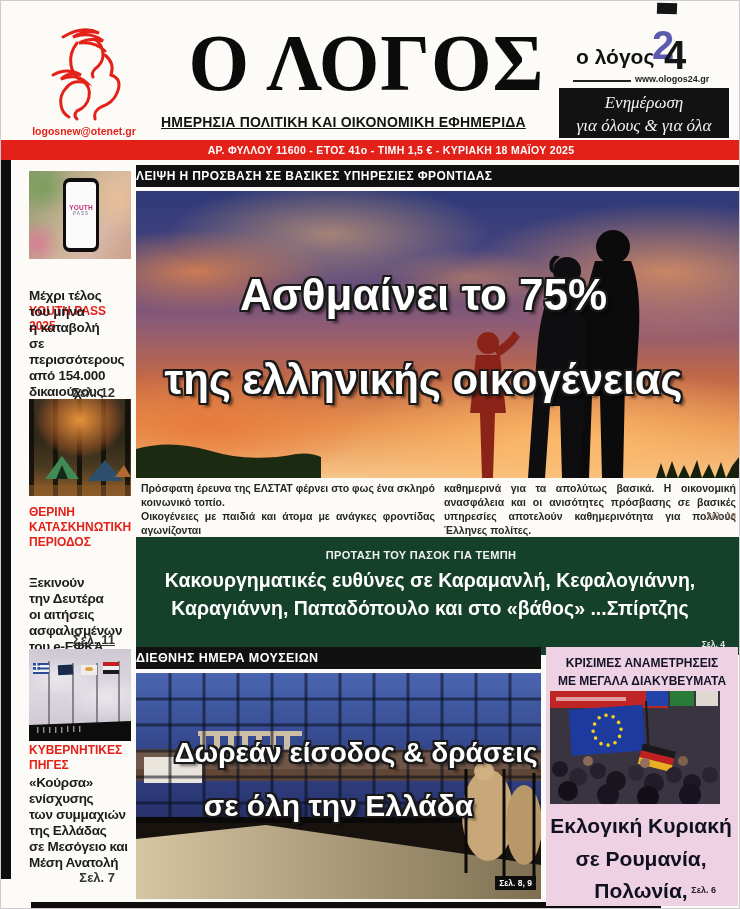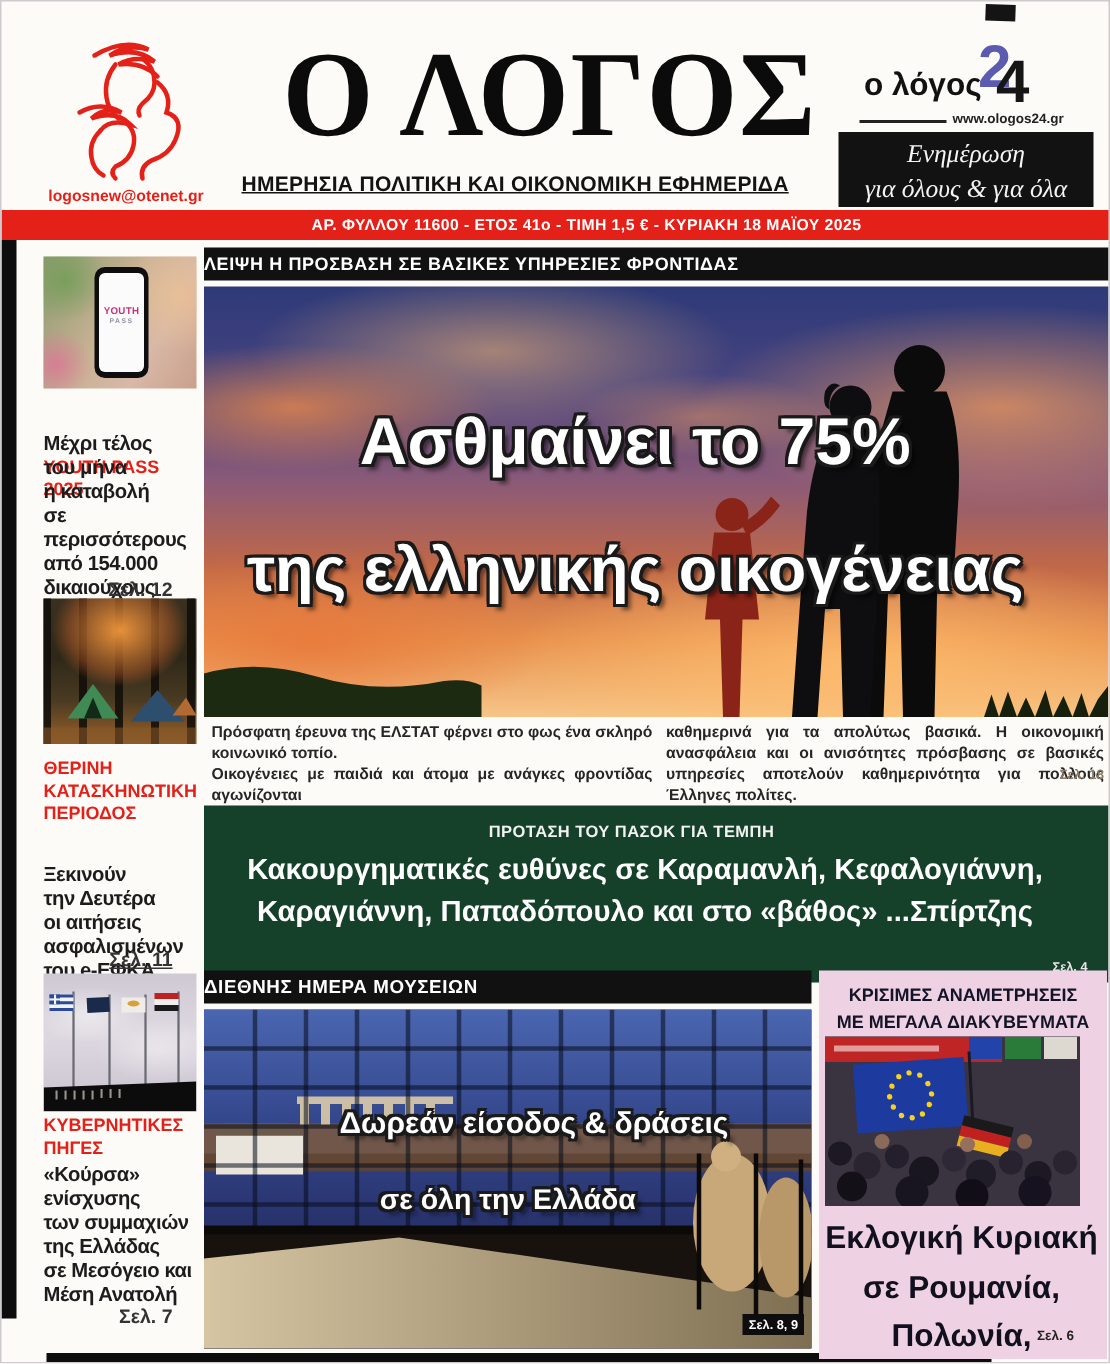--- a/index.html
+++ b/index.html
@@ -362,22 +362,22 @@
       <polygon points="0,226 405,226 405,192 130,152 0,166" fill="url(#walk)"></polygon>
       <rect x="0" y="144" width="405" height="6" fill="#0c0a08"></rect>
 
       <ellipse cx="352" cy="142" rx="26" ry="46" fill="#c8a878"></ellipse>
       <ellipse cx="388" cy="152" rx="18" ry="40" fill="#b89868"></ellipse>
       <circle cx="348" cy="98" r="10" fill="#d0b080"></circle>
       <line x1="330" y1="96" x2="330" y2="200" stroke="#0c0a08" stroke-width="3"></line>
       <line x1="368" y1="96" x2="368" y2="204" stroke="#0c0a08" stroke-width="3"></line>
       <line x1="398" y1="100" x2="398" y2="208" stroke="#0c0a08" stroke-width="3"></line>
     </svg>
-    <div class="abs oh" style="left:0; top:66px; width:440px; font-size:20px;">Δωρεάν είσοδος &amp; δράσεις</div>
-    <div class="abs oh" style="left:0; top:118px; width:405px; font-size:19px;">σε όλη την Ελλάδα</div>
+    <div class="abs oh" style="left:0; top:66px; width:440px; font-size:28px;">Δωρεάν είσοδος &amp; δράσεις</div>
+    <div class="abs oh" style="left:0; top:118px; width:405px; font-size:30px;">σε όλη την Ελλάδα</div>
     <div class="museum-ref">Σελ. 8, 9</div>
   </div>
 
   <div class="abs pink-box">
     <div class="abs pink-kicker pre">ΚΡΙΣΙΜΕΣ ΑΝΑΜΕΤΡΗΣΕΙΣ
 ΜΕ ΜΕΓΑΛΑ ΔΙΑΚΥΒΕΥΜΑΤΑ</div>
 
     <div class="photo crowd-photo">
       <svg width="170" height="113" viewBox="0 0 170 113">
         <rect x="0" y="0" width="170" height="113" fill="#3a3440"></rect>

